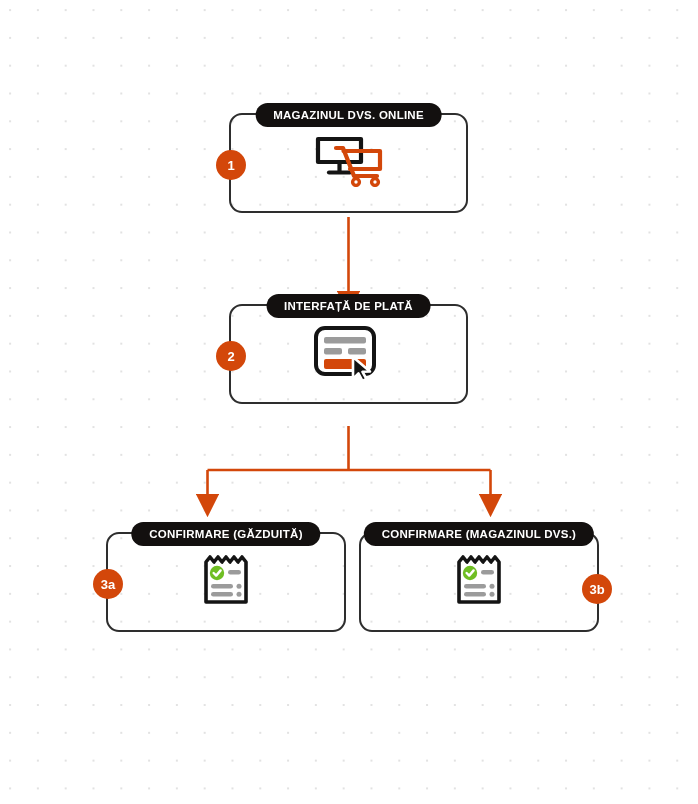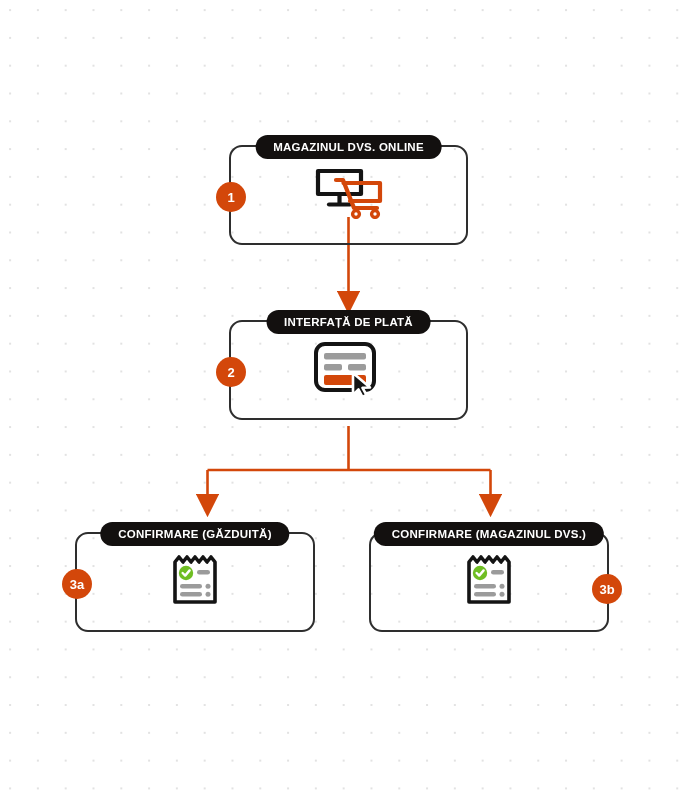--- a/index.html
+++ b/index.html
@@ -32,24 +32,24 @@
   }
 
   
   .stage-box {
     position: absolute;
     box-sizing: border-box;
     border: 2px solid #2e2e2e;
     border-radius: 13px;
     background: transparent;
   }
-  .box-1 { left: 229px; top: 113px;  width: 239px; height: 100px; margin-top: 32px; }
-  .box-2 { left: 229px; top: 320px;  width: 239px; height: 100px; }
-  .box-3a { left: 75px; top: 532px;  width: 240px; height: 100px; }
-  .box-3b { left: 369px; top: 532px; width: 240px; height: 100px; }
+  .box-1 { left: 229px; top: 113px;  width: 239px; height: 100px; }
+  .box-2 { left: 229px; top: 304px;  width: 239px; height: 100px; }
+  .box-3a { left: 106px; top: 532px;  width: 240px; height: 100px; }
+  .box-3b { left: 359px; top: 532px; width: 240px; height: 100px; }
 
   
   .pill {
     position: absolute;
     top: -12px;
     left: 50%;
     transform: translateX(-50%);
     background: #13100f;
     color: #ffffff;
     border-radius: 13px;

